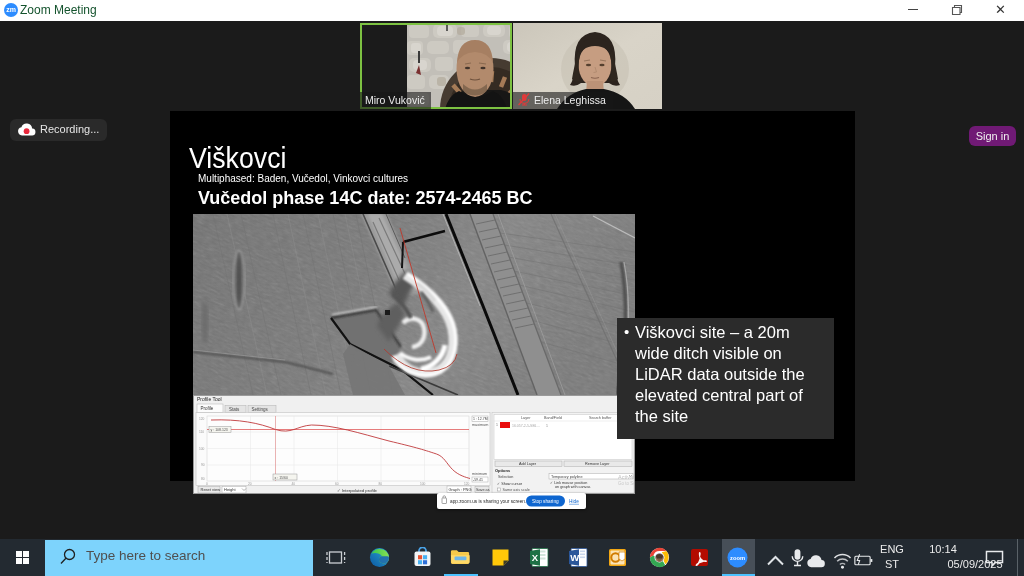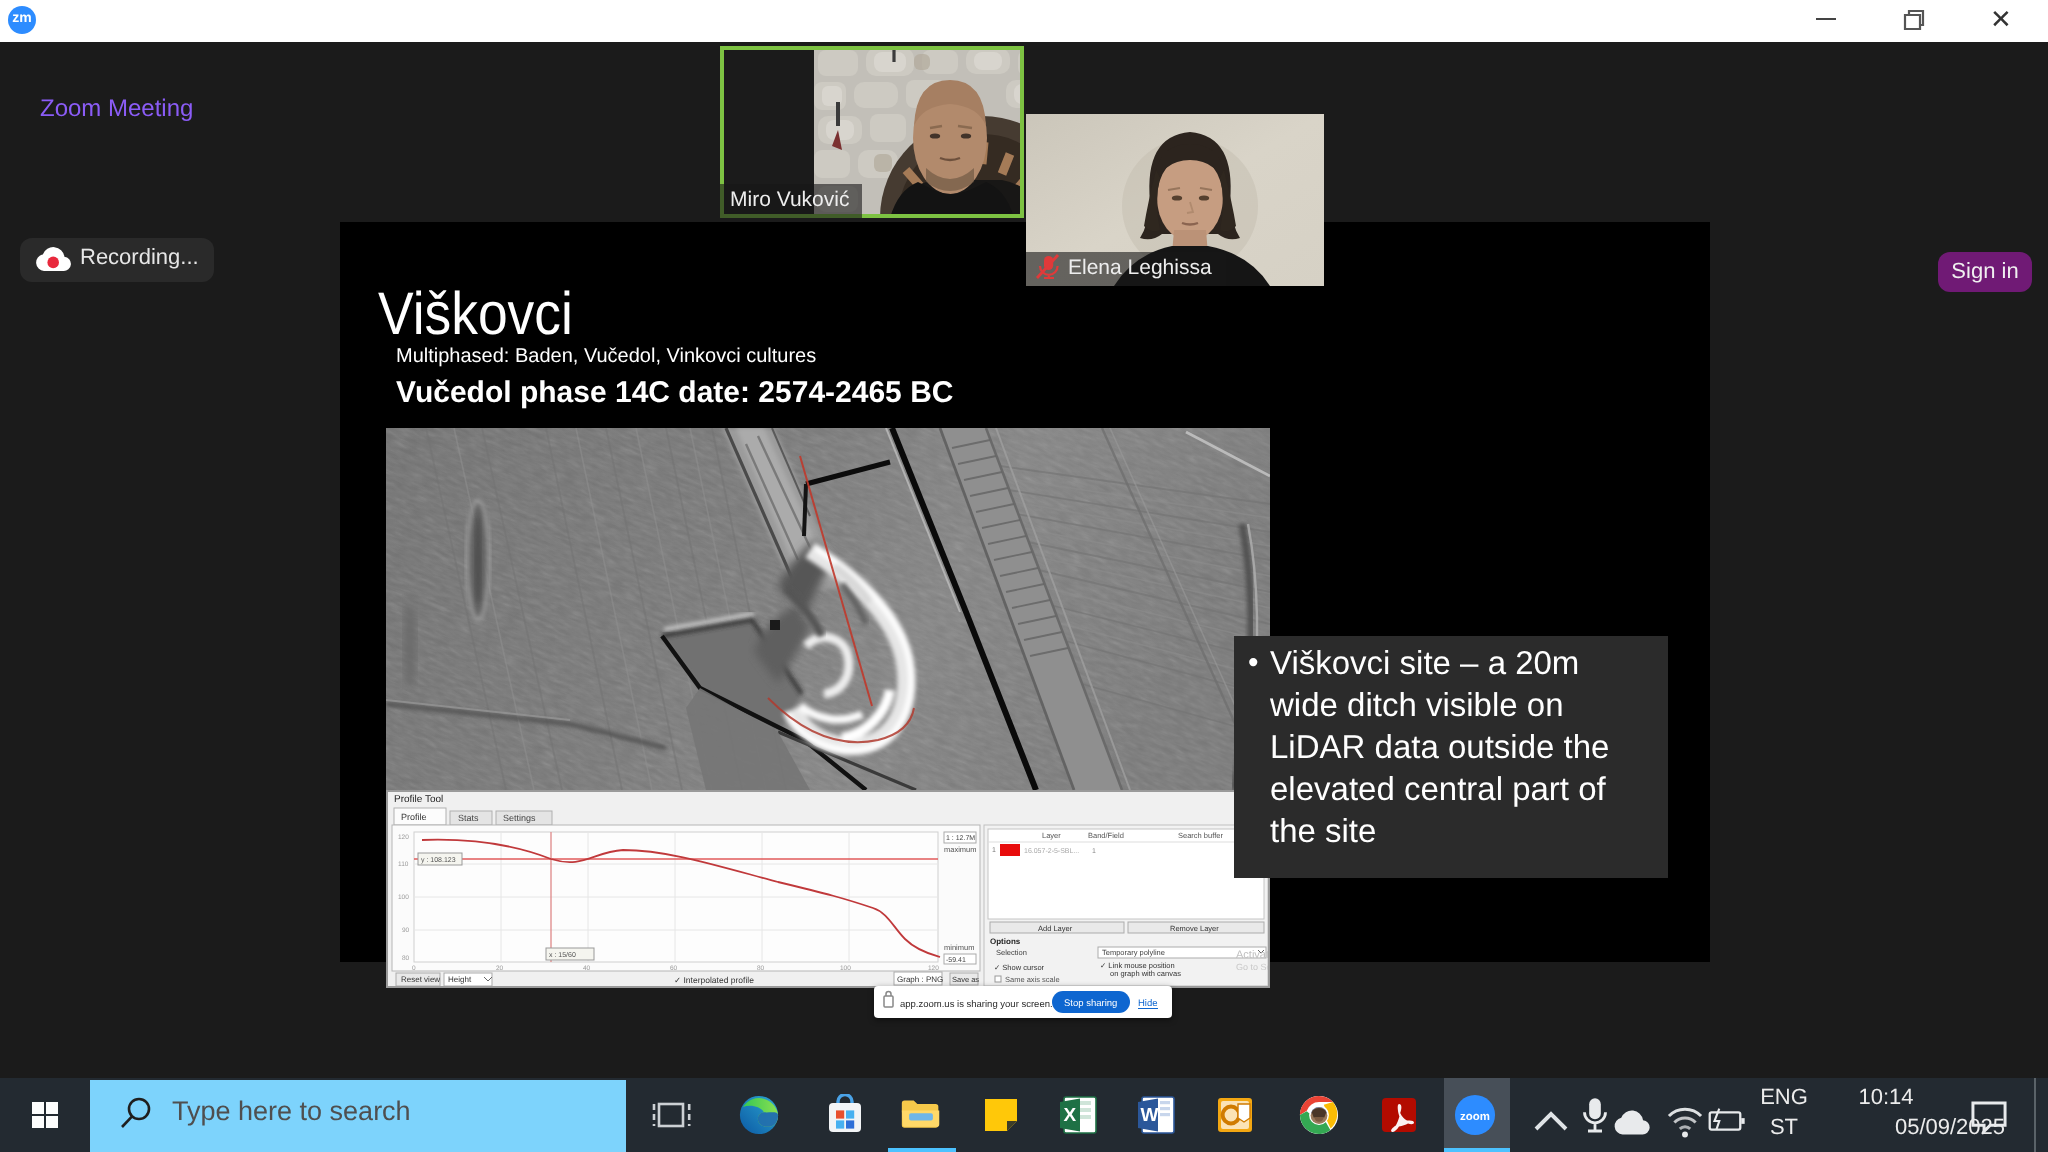--- a/index.html
+++ b/index.html
@@ -1,34 +1,34 @@
 <!DOCTYPE html>
 <html><head>
 <meta charset="utf-8">
 <style>
 * { margin:0; padding:0; box-sizing:border-box; }
 html,body { width:1024px; height:576px; overflow:hidden; }
 body { font-family:"Liberation Sans", sans-serif; position:relative; background:#1b1b1b; }
 #titlebar { position:absolute; left:0; top:0; width:1024px; height:21px; background:#fff; z-index:20; }
 #zmicon { position:absolute; left:4px; top:3px; width:14px; height:14px; border-radius:50%; background:#2d8cff; color:#fff; font-size:7px; font-weight:bold; text-align:center; line-height:14px; }
-#wintitle { position:absolute; left:20px; top:3px; font-size:12px; color:#8b5cf6;margin-top:44px; }
+#wintitle { position:absolute; left:20px; top:3px; font-size:12px; color:#14532d; }
 .winbtn { position:absolute; color:#444; }
 #slide { position:absolute; left:170px; top:111px; width:685px; height:370px; background:#000; }
 #slidetitle { position:absolute; left:19px; top:30px; font-size:30px; color:#fff; font-weight:400; transform:scaleX(0.89); transform-origin:0 0;}
 #slidesub { position:absolute; left:28px; top:62px; font-size:10px; color:#fff; }
-#slidebold { position:absolute; left:28px; top:76.5px; font-size:15px; color:#fff; font-weight:bold; }
+#slidebold { position:absolute; left:28px; top:76.5px; font-size:18px; color:#fff; font-weight:bold; }
 #lidar { position:absolute; left:23px; top:103px; width:442px; height:181px; }
 #callout { position:absolute; left:447px; top:207px; width:217px; height:121px; background:#2b2b2b; color:#fff; font-size:16.5px; line-height:21px; z-index:5;}
 #callout .txt { position:absolute; left:18px; top:4px; width:198px; }
 #callout .bullet { position:absolute; left:7px; top:3px; font-size:15px; }
 #profilewin { position:absolute; left:23px; top:284px; width:442px; height:99px; background:#f0f0f0; border:1px solid #9a9a9a; z-index:2; font-family:"Liberation Sans", sans-serif; }
 #sharebar { position:absolute; left:267px; top:382px; width:149px; height:16px; background:#fff; border-radius:2px; box-shadow:0 1px 3px rgba(0,0,0,0.45); z-index:10; }
 .tile { position:absolute; top:23px; height:86px; overflow:hidden; z-index:8; }
 #tile1 { left:360px; width:152px;padding-left:47px; }
-#tile2 { left:513px; width:149px; background:#d7d2c6;margin-top:34px; }
+#tile2 { left:513px; width:149px; background:#d7d2c6; }
 .nametag { position:absolute; background:rgba(24,24,24,0.6); color:#ededed; font-size:11px; z-index:3; }
 #recpill { position:absolute; left:10px; top:119px; width:97px; height:22px; background:#2a2a2a; border-radius:6px; }
 #recpill span { position:absolute; left:30px; top:4px; font-size:11px; color:#e6e6e6; }
 #signin { position:absolute; left:969px; top:126px; width:47px; height:20px; background:#701a75; border-radius:6px; color:#f0f0f0; font-size:11px; text-align:center; line-height:20px; }
 #taskbar { position:absolute; left:0; top:539px; width:1024px; height:37px; background:#232a31; z-index:15; }
 #searchbox { position:absolute; left:45px; top:1px; width:268px; height:36px; background:#7dd3fc; }
 #searchbox span { position:absolute; left:41px; top:8px; font-size:13.5px; color:#4f4f4f; }
 .tbi { position:absolute; top:8px; width:21px; height:21px; }
 .traytxt { position:absolute; font-size:11px; color:#ececec; text-align:center; white-space:nowrap; }
 </style>

